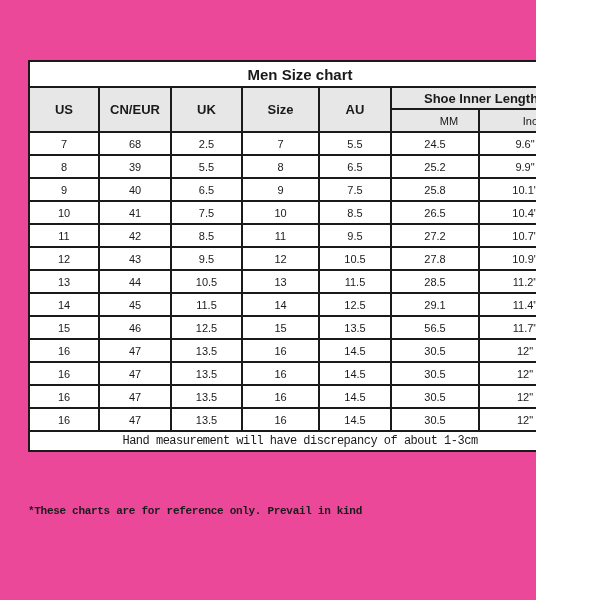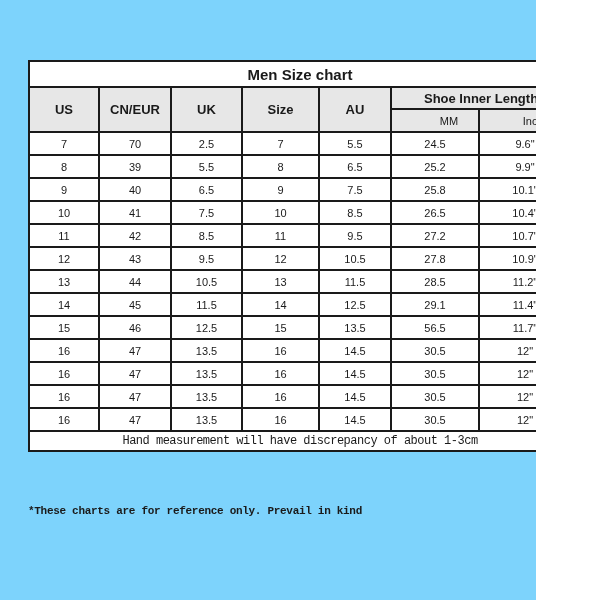--- a/index.html
+++ b/index.html
@@ -10,21 +10,21 @@
   * { margin: 0; padding: 0; box-sizing: border-box; }
   html, body { background: #ffffff; }
   body {
     width: 600px; height: 600px;
     font-family: "Liberation Sans", sans-serif;
     color: var(--text-color);
   }
   .page {
     position: relative;
     width: 536px; height: 600px;
-    background: #7dd3fc;
+    background: #ec4899;
     overflow: hidden;
   }
   table.size-chart {
     position: absolute;
     left: 28px; top: 60px;
     width: 542px;
     border-collapse: collapse;
     table-layout: fixed;
   }
   table.size-chart th,
@@ -106,21 +106,21 @@
         <th class="main-header" rowspan="2">AU</th>
         <th class="main-header" colspan="2">Shoe Inner Length</th>
       </tr>
       <tr class="header-row-2">
         <th>MM</th>
         <th>Inches</th>
       </tr>
 
       <tr class="data-row">
         <td>7</td>
-        <td>70</td>
+        <td>68</td>
         <td>2.5</td>
         <td>7</td>
         <td>5.5</td>
         <td>24.5</td>
         <td>9.6"</td>
       </tr>
       <tr class="data-row">
         <td>8</td>
         <td>39</td>
         <td>5.5</td>

